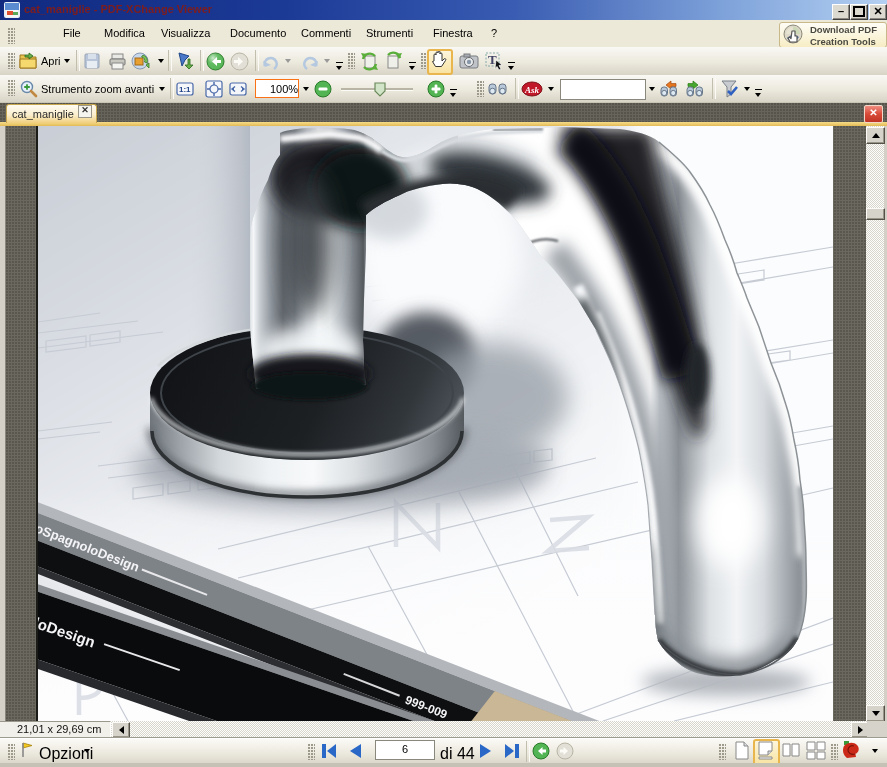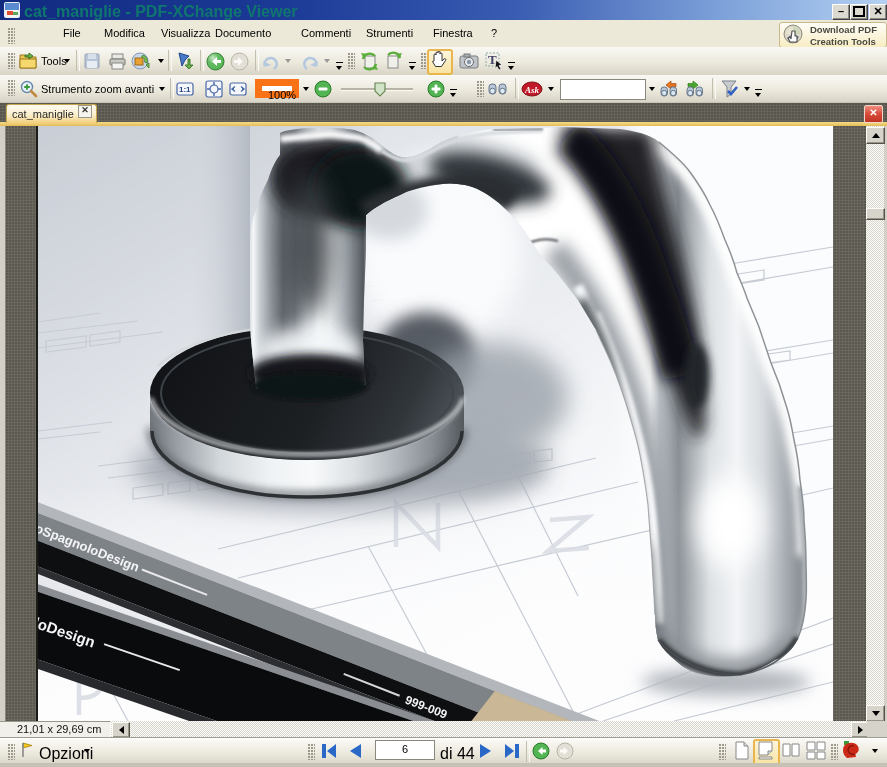--- a/index.html
+++ b/index.html
@@ -1,21 +1,21 @@
 <!DOCTYPE html>
 <html><head><meta charset="utf-8">
 <style>
   html,body{margin:0;padding:0;}
   #win{position:relative;width:887px;height:767px;overflow:hidden;
     font-family:"Liberation Sans",sans-serif;font-size:11px;background:#ece9d8;}
   .abs{position:absolute;}
   
   #titlebar{left:0;top:0;width:887px;height:20px;
     background:linear-gradient(90deg,#112a80 0%,#1b3a96 32%,#3a5cb2 58%,#7fa3da 82%,#b4d0f2 100%);}
-  #title-text{left:24px;top:3px;color:#0f766e;font-weight:bold;font-size:16px;letter-spacing:0px;}
+  #title-text{left:24px;top:3px;color:#7f1d1d;font-weight:bold;font-size:11px;letter-spacing:0px;}
   .winbtn{top:4px;width:16px;height:14px;background:#dcd9d1;
     border-top:1px solid #fff;border-left:1px solid #fff;
     border-right:1px solid #404040;border-bottom:1px solid #404040;
     box-shadow:inset -1px -1px 0 #8a8780;
     color:#000;text-align:center;line-height:12px;font-size:11px;font-weight:bold;}
   
   #menubar{left:0;top:20px;width:887px;height:27px;background:#ece9d8;border-bottom:1px solid #d8d4c4;}
   .menuitem{top:7px;color:#000;padding-left:40px;}
   
   .tbar{left:0;width:887px;height:28px;
@@ -91,21 +91,21 @@
   <div class="winbtn abs" style="left:832px;">–</div>
   <div class="winbtn abs" style="left:850px;"><span style="display:inline-block;width:8px;height:7px;border:2px solid #000;margin-top:1px;"></span></div>
   <div class="winbtn abs" style="left:869px;">✕</div>
 
   
   <div id="menubar" class="abs"></div>
   <div class="abs tgrip" style="left:8px;top:28px;"></div>
   <div class="menuitem abs" style="left:23px;top:27px;">File</div>
   <div class="menuitem abs" style="left:64px;top:27px;text-align:center;">Modifica</div>
   <div class="menuitem abs" style="left:121px;top:27px;">Visualizza</div>
-  <div class="menuitem abs" style="left:175px;top:27px;">Documento</div>
+  <div class="menuitem abs" style="left:190px;top:27px;">Documento</div>
   <div class="menuitem abs" style="left:261px;top:27px;">Commenti</div>
   <div class="menuitem abs" style="left:326px;top:27px;">Strumenti</div>
   <div class="menuitem abs" style="left:393px;top:27px;">Finestra</div>
   <div class="menuitem abs" style="left:451px;top:27px;">?</div>
   
   <div class="abs" style="left:779px;top:22px;width:106px;height:24px;border-radius:3px;
     background:linear-gradient(#fefdf6,#f7edc4);border:1px solid #c9b98a;"></div>
   <div class="abs" style="left:810px;top:24px;font-size:9.5px;font-weight:bold;color:#4a4a42;line-height:12px;">Download PDF<br>Creation Tools</div>
   <svg class="abs" style="left:781px;top:23px" width="26" height="24" viewBox="0 0 26 24">
     <circle cx="12" cy="11" r="9" fill="#ddd8c8" stroke="#8a8878" stroke-width="1"></circle>
@@ -116,21 +116,21 @@
   </svg>
 
   
   <div id="tbar1" class="abs tbar"></div>
   <div class="abs tgrip" style="left:8px;top:53px;"></div>
   <svg class="abs" style="left:19px;top:51px" width="19" height="19" viewBox="0 0 19 19">
     <path d="M1 4 l5 0 2 2 9 0 0 11 -16 0 z" fill="#e8c44e" stroke="#a07820" stroke-width="1"></path>
     <path d="M1 8 l16 0 0 9 -16 0 z" fill="#f6d96e" stroke="#a07820" stroke-width="1"></path>
     <path d="M10 2 l4 3 -4 3 0 -2 -4 0 0 -2 4 0 z" fill="#6ab04a" stroke="#2a6a1a" stroke-width="0.8"></path>
   </svg>
-  <div class="abs tbtext" style="left:41px;top:55px;">Tools</div>
+  <div class="abs tbtext" style="left:41px;top:55px;">Apri</div>
   <div class="abs darr" style="left:64px;top:59px;"></div>
   <div class="abs tsep" style="left:76px;top:50px;"></div>
   <svg class="abs" style="left:83px;top:52px" width="18" height="18" viewBox="0 0 18 18">
     <rect x="2" y="2" width="14" height="14" rx="1" fill="#b8c4d8" stroke="#98a4b8"></rect>
     <rect x="5" y="2" width="8" height="5" fill="#d8e0ec"></rect>
     <rect x="4" y="9" width="10" height="7" fill="#e8edf4"></rect>
   </svg>
   <svg class="abs" style="left:108px;top:52px" width="19" height="19" viewBox="0 0 19 19">
     <rect x="4" y="2" width="11" height="5" fill="#e8e8e4" stroke="#888"></rect>
     <rect x="2" y="7" width="15" height="6" rx="1" fill="#c8c8c0" stroke="#777"></rect>
@@ -219,21 +219,21 @@
   </svg>
   <svg class="abs" style="left:205px;top:80px" width="18" height="18" viewBox="0 0 18 18">
     <rect x="1" y="1" width="16" height="16" rx="2" fill="#f4f6fa" stroke="#4868a8" stroke-width="1.2"></rect>
     <circle cx="9" cy="9" r="4" fill="none" stroke="#4868a8" stroke-width="1.2"></circle>
     <path d="M9 2 v3 M9 13 v3 M2 9 h3 M13 9 h3" stroke="#4868a8" stroke-width="1.4"></path>
   </svg>
   <svg class="abs" style="left:229px;top:80px" width="18" height="18" viewBox="0 0 18 18">
     <rect x="1" y="3" width="16" height="12" rx="2" fill="#f4f6fa" stroke="#4868a8" stroke-width="1.2"></rect>
     <path d="M5 9 l-2.5 0 M15.5 9 l-2.5 0 M6 6.5 l-3 2.5 3 2.5 M12 6.5 l3 2.5 -3 2.5" stroke="#4868a8" stroke-width="1.3" fill="none"></path>
   </svg>
-  <div class="abs" style="left:255px;top:79px;width:44px;height:19px;background:#fff;border:7px solid #f97316;line-height:18px;padding-left:6px;box-sizing:border-box;">100%</div>
+  <div class="abs" style="left:255px;top:79px;width:44px;height:19px;background:#fff;border:1px solid #f97316;line-height:18px;padding-left:14px;box-sizing:border-box;">100%</div>
   <div class="abs darr" style="left:303px;top:87px;"></div>
   <svg class="abs" style="left:314px;top:80px" width="18" height="18" viewBox="0 0 18 18">
     <circle cx="9" cy="9" r="8" fill="#52b452" stroke="#2a7a2a"></circle>
     <rect x="4.5" y="7.6" width="9" height="2.8" rx="1.2" fill="#fff"></rect>
   </svg>
   <div class="abs" style="left:341px;top:88px;width:72px;height:2px;background:#b8b4a6;border-bottom:1px solid #fbfaf4;"></div>
   <svg class="abs" style="left:373px;top:81px" width="14" height="16" viewBox="0 0 14 16">
     <path d="M2 2 l10 0 0 8 -5 5 -5 -5 z" fill="#d2e4c8" stroke="#6a8a5a" stroke-width="1.2"></path>
   </svg>
   <svg class="abs" style="left:427px;top:80px" width="18" height="18" viewBox="0 0 18 18">

